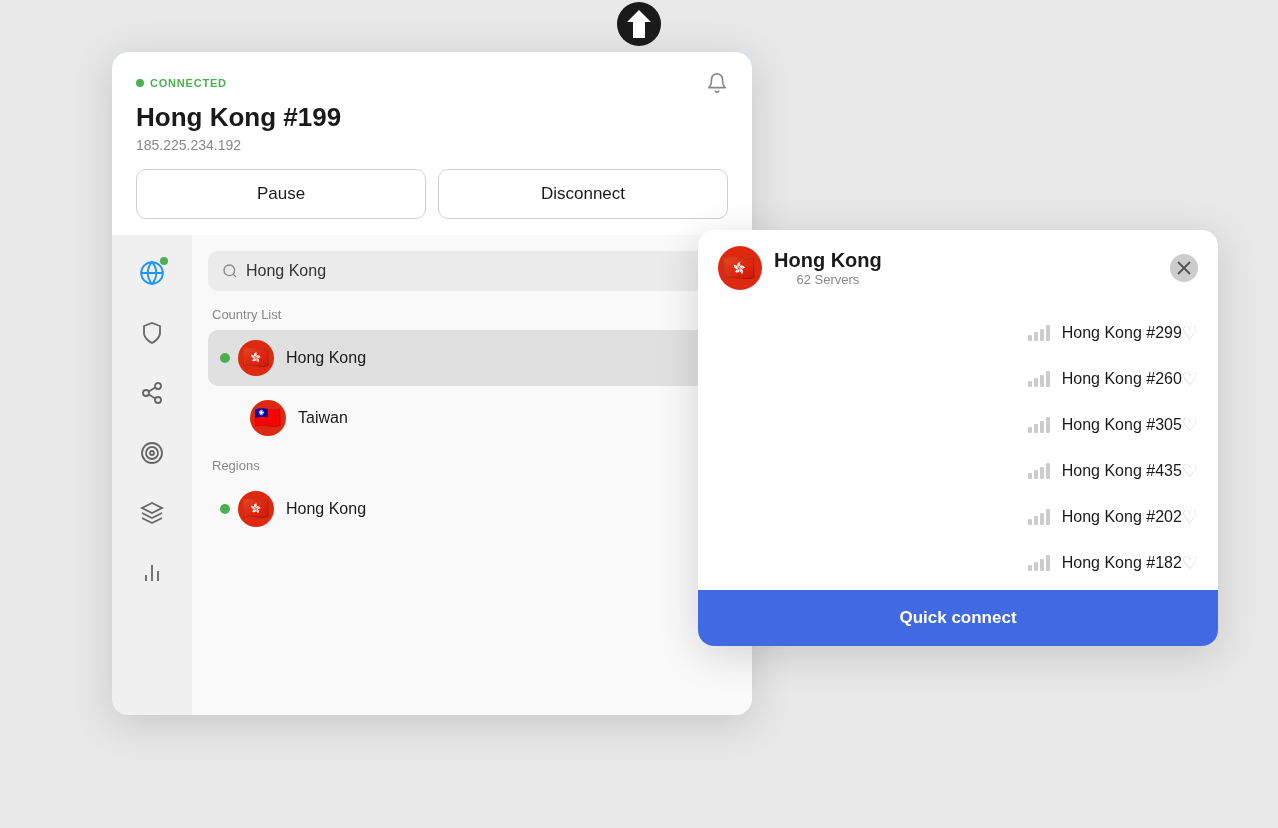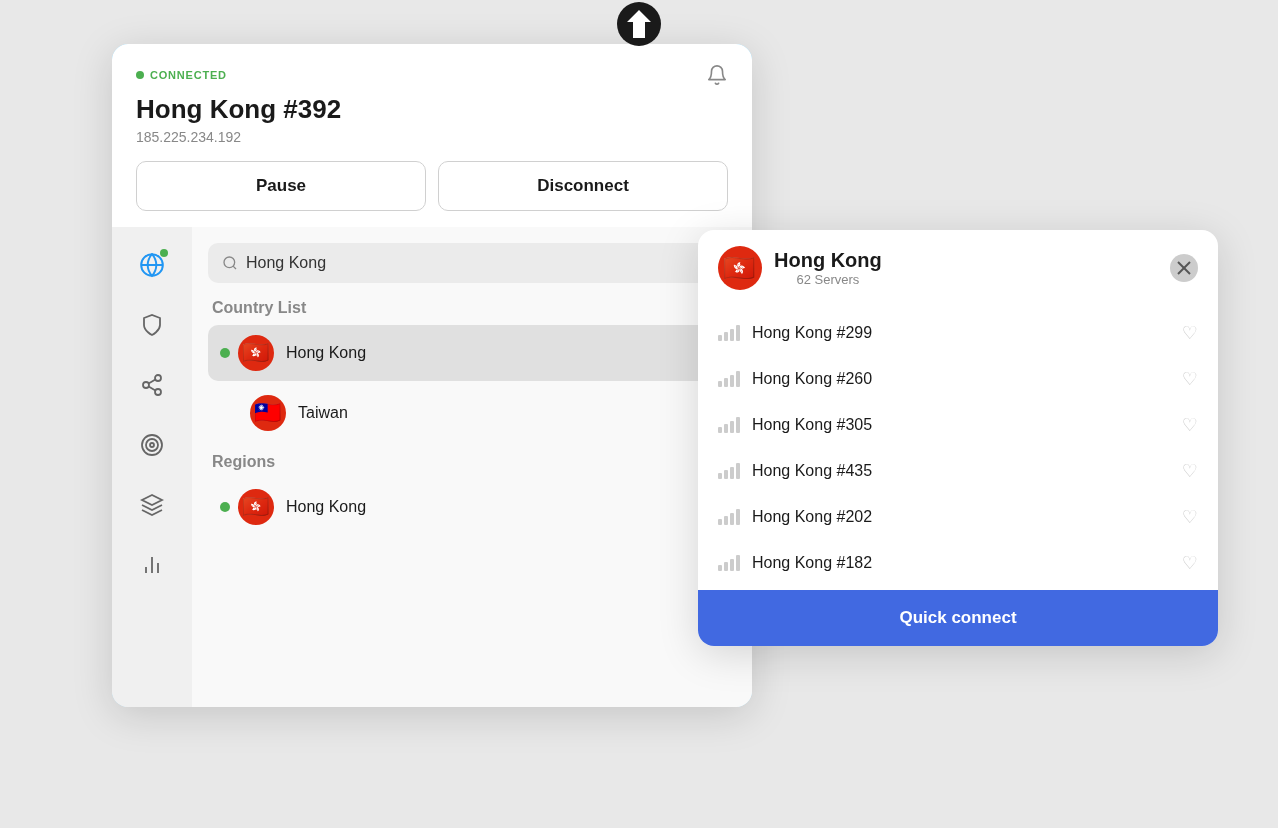--- a/index.html
+++ b/index.html
@@ -26,21 +26,21 @@
       display: flex;
       align-items: center;
       justify-content: center;
       z-index: 10;
     }
 
     
     .vpn-panel {
       position: absolute;
       left: 112px;
-      top: 44px;
+      top: 52px;
       width: 640px;
       background: #7dd3fc;
       border-radius: 16px;
       box-shadow: 0 8px 40px rgba(0,0,0,0.15);
       overflow: hidden;
     }
 
     
     .vpn-panel::before {
       content: '';
@@ -113,21 +113,21 @@
       margin-bottom: 0;
     }
 
     .btn-pause, .btn-disconnect {
       flex: 1;
       padding: 14px;
       border: 1.5px solid #d0d0d0;
       border-radius: 10px;
       background: #fff;
       font-size: 17px;
-      font-weight: 700;
+      font-weight: 400;
       color: #1a1a1a;
       cursor: pointer;
       text-align: center;
     }
 
     
     .vpn-bottom {
       display: flex;
       background: #f0f0f0;
       min-height: 480px;
@@ -208,22 +208,22 @@
       border-radius: 50%;
       display: flex;
       align-items: center;
       justify-content: center;
       cursor: pointer;
       color: #fff;
       font-size: 12px;
     }
 
     .section-label {
-      font-size: 16px;
-      font-weight: 700;
+      font-size: 13px;
+      font-weight: 400;
       color: #888;
       margin-bottom: 8px;
       padding-left: 4px;
     }
 
     .country-item {
       display: flex;
       align-items: center;
       gap: 12px;
       padding: 10px 12px;
@@ -346,21 +346,21 @@
 
     .server-list {
       padding: 4px 0;
       max-height: 340px;
       overflow-y: auto;
     }
 
     .server-item {
       display: flex;
       align-items: center;
-      justify-content: space-between;
+      justify-content: flex-end;
       padding: 12px 20px;
       cursor: pointer;
     }
 
     .server-left {
       display: flex;
       align-items: center;
       gap: 12px;
     }
 
@@ -433,21 +433,21 @@
         <div class="status-dot"></div>
         <span class="status-text">CONNECTED</span>
       </div>
       <div class="bell-icon">
         <svg width="22" height="22" viewBox="0 0 24 24" fill="none" stroke="#888" stroke-width="1.8" stroke-linecap="round" stroke-linejoin="round">
           <path d="M18 8A6 6 0 0 0 6 8c0 7-3 9-3 9h18s-3-2-3-9"></path>
           <path d="M13.73 21a2 2 0 0 1-3.46 0"></path>
         </svg>
       </div>
     </div>
-    <div class="server-name">Hong Kong #392</div>
+    <div class="server-name">Hong Kong #199</div>
     <div class="server-ip">185.225.234.192</div>
     <div class="action-buttons">
       <button class="btn-pause">Pause</button>
       <button class="btn-disconnect">Disconnect</button>
     </div>
   </div>
 
   <div class="vpn-bottom">
 
     <div class="sidebar">

